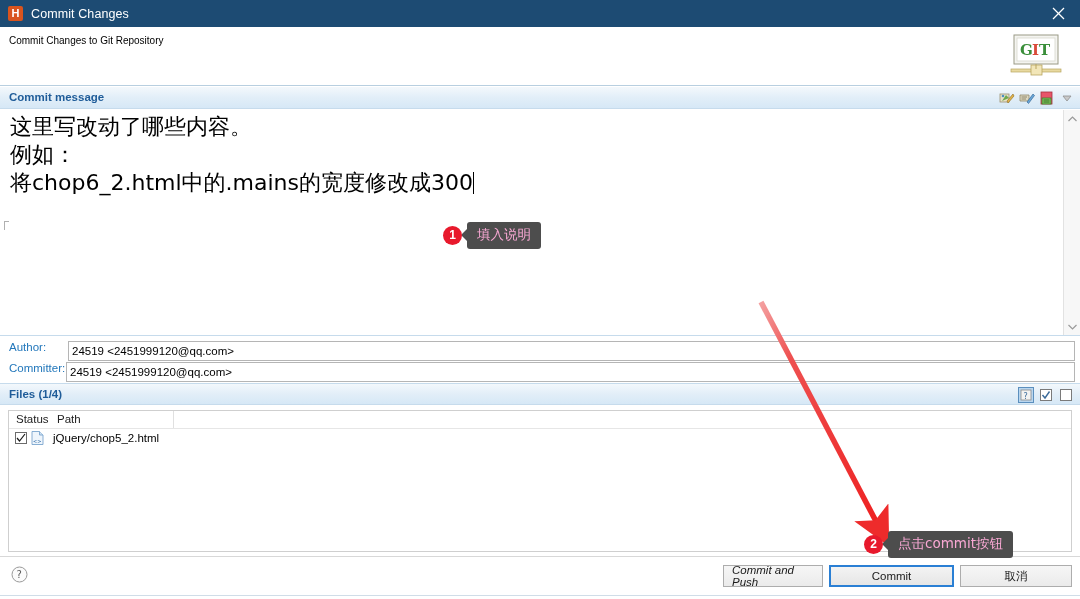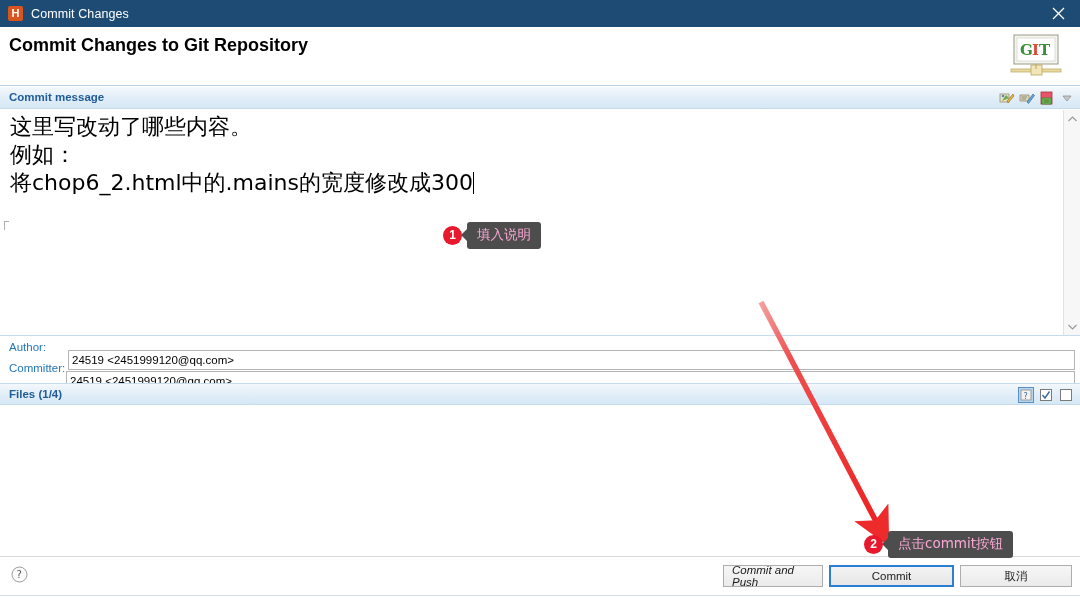--- a/index.html
+++ b/index.html
@@ -48,21 +48,21 @@
 
   
   .header {
     position: absolute; left: 0; top: 27px;
     width: 1080px; height: 59px;
     background: #ffffff;
     border-bottom: 1px solid #b8cfe0;
   }
   .header-title {
     position: absolute; left: 9px; top: 8px;
-    font-size: 18px; font-weight: bold; color: #000000;
+    font-size: 10px; font-weight: normal; color: #000000;
   }
   .git-logo {
     position: absolute; right: 16px; top: 5px;
     width: 56px; height: 48px;
   }
 
   
   .cm-bar {
     position: absolute; left: 0; top: 87px;
     width: 1080px; height: 22px;
@@ -126,21 +126,21 @@
   .field-row {
     position: absolute; left: 0; width: 884px; height: 21px;
   }
   .field-row.author { top: 338px; }
   .field-row.committer { top: 359px; }
   .field-label {
     position: absolute; left: 9px; top: 3px;
     font-size: 11.5px; color: #2277bb;
   }
   .field-input {
-    position: absolute; top: 12px; height: 20px;
+    position: absolute; top: 3px; height: 20px;
     background: #ffffff;
     border: 1px solid #b5b5b5;
     font-size: 11.5px; color: #000;
     padding: 0 3px;
     display: flex; align-items: center;
   }
   .field-row.author .field-input { left: 68px; width: 1007px; }
   .field-row.committer .field-input { left: 66px; width: 1009px; }
 
   
@@ -401,20 +401,42 @@
         </svg>
       </span>
       <span class="tool">
         <svg width="16" height="16" viewBox="0 0 16 16">
           <rect x="2.5" y="2.5" width="11" height="11" fill="#ffffff" stroke="#7a7a7a" stroke-width="1"></rect>
         </svg>
       </span>
     </div>
   </div>
 
+  <div class="files-panel">
+    <div class="files-head">
+      <div class="col-status">Status</div>
+      <div class="col-path">Path</div>
+      <div class="col-divider"></div>
+    </div>
+    <div class="file-row">
+      <span class="cb">
+        <svg width="10" height="10" viewBox="0 0 10 10">
+          <path d="M1 5 L3.5 8 L9 1" fill="none" stroke="#1a1a1a" stroke-width="1.2"></path>
+        </svg>
+      </span>
+      <span class="file-icon">
+        <svg width="13" height="14" viewBox="0 0 13 14">
+          <path d="M1 0.5 h7.5 l3.5 3.5 v9.5 h-11 z" fill="#eef5fc" stroke="#7ba5ce" stroke-width="0.9"></path>
+          <path d="M8.5 0.5 v3.5 h3.5" fill="#cfe2f4" stroke="#7ba5ce" stroke-width="0.9"></path>
+          <text x="2" y="11.5" font-family="DejaVu Sans, sans-serif" font-size="5" fill="#2f6ca8">&lt;&gt;</text>
+        </svg>
+      </span>
+      <span class="file-path">jQuery/chop5_2.html</span>
+    </div>
+  </div>
 
   <div class="footer-sep"></div>
   <div class="help-icon">
     <svg width="17" height="17" viewBox="0 0 17 17">
       <circle cx="8.5" cy="8.5" r="7.5" fill="#fbfbfb" stroke="#9a9a9a" stroke-width="1"></circle>
       <text x="5.6" y="12.3" font-family="DejaVu Sans, sans-serif" font-size="10" fill="#5a5a5a">?</text>
     </svg>
   </div>
   <div class="footer-btns">
     <div class="btn btn-commitpush">Commit and Push</div>

